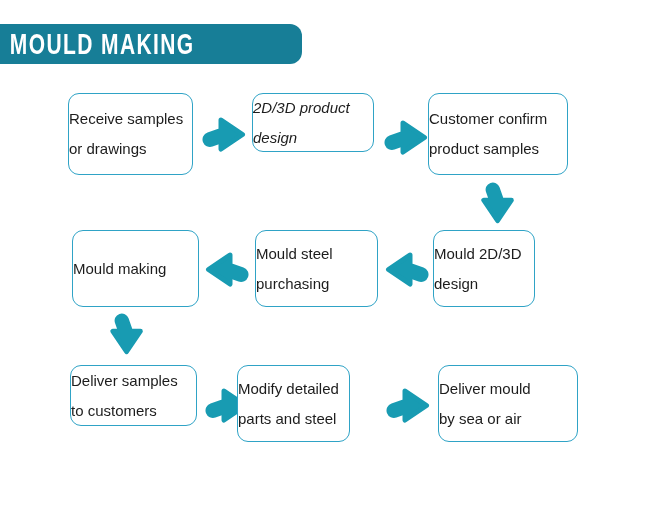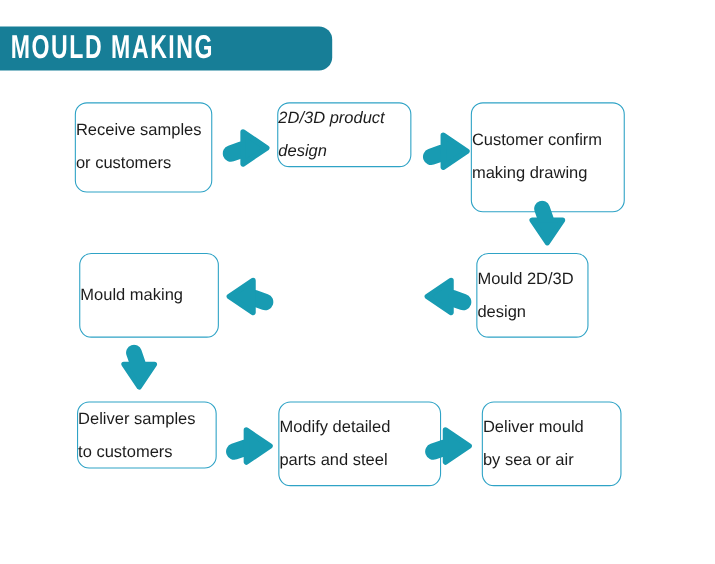--- a/index.html
+++ b/index.html
@@ -76,54 +76,58 @@
       </g>
     </defs>
   </svg>
 
   <div class="banner">
     <div class="banner-title">MOULD MAKING</div>
   </div>
 
   <div class="box" style="left:68px;top:93px;width:125px;height:82px;">
     <div class="line">Receive samples</div>
-    <div class="line">or customers</div>
+    <div class="line">or drawings</div>
   </div>
 
   <svg class="arrow right" style="left:202px;top:112px;" width="46" height="42" viewBox="0 0 46 42">
       <use href="#arrowshape"></use>
     </svg>
 
   <div class="box" style="left:252px;top:93px;width:122px;height:59px;font-style:italic;">
     <div class="line">2D/3D product</div>
     <div class="line">design</div>
   </div>
 
   <svg class="arrow right" style="left:384px;top:115px;" width="46" height="42" viewBox="0 0 46 42">
       <use href="#arrowshape"></use>
     </svg>
 
-  <div class="box" style="left:428px;top:93px;width:140px;height:100px;">
+  <div class="box" style="left:428px;top:93px;width:140px;height:82px;">
     <div class="line">Customer confirm</div>
-    <div class="line">making drawing</div>
+    <div class="line">product samples</div>
   </div>
 
   <svg class="arrow down" style="left:477px;top:182px;" width="44" height="44" viewBox="0 0 46 42">
       <use href="#arrowshape"></use>
     </svg>
 
   <div class="box" style="left:72px;top:230px;width:127px;height:77px;">
     <div class="line">Mould making</div>
     <div class="line"></div>
   </div>
 
   <svg class="arrow left" style="left:203px;top:247px;" width="46" height="42" viewBox="0 0 46 42">
       <use href="#arrowshape"></use>
     </svg>
 
+  <div class="box" style="left:255px;top:230px;width:123px;height:77px;">
+    <div class="line">Mould steel</div>
+    <div class="line">purchasing</div>
+  </div>
 
   <svg class="arrow left" style="left:383px;top:247px;" width="46" height="42" viewBox="0 0 46 42">
       <use href="#arrowshape"></use>
     </svg>
 
   <div class="box" style="left:433px;top:230px;width:102px;height:77px;">
     <div class="line">Mould 2D/3D</div>
     <div class="line">design</div>
   </div>
 
@@ -133,27 +137,27 @@
 
   <div class="box" style="left:70px;top:365px;width:127px;height:61px;">
     <div class="line">Deliver samples</div>
     <div class="line">to customers</div>
   </div>
 
   <svg class="arrow right" style="left:205px;top:383px;" width="46" height="42" viewBox="0 0 46 42">
       <use href="#arrowshape"></use>
     </svg>
 
-  <div class="box" style="left:253px;top:365px;width:148px;height:77px;">
+  <div class="box" style="left:237px;top:365px;width:113px;height:77px;">
     <div class="line">Modify detailed</div>
     <div class="line">parts and steel</div>
   </div>
 
   <svg class="arrow right" style="left:386px;top:383px;" width="46" height="42" viewBox="0 0 46 42">
       <use href="#arrowshape"></use>
     </svg>
 
-  <div class="box" style="left:438px;top:365px;width:127px;height:77px;">
+  <div class="box" style="left:438px;top:365px;width:140px;height:77px;">
     <div class="line">Deliver mould</div>
     <div class="line">by sea or air</div>
   </div>
 
 </div>
 
 </body></html>

